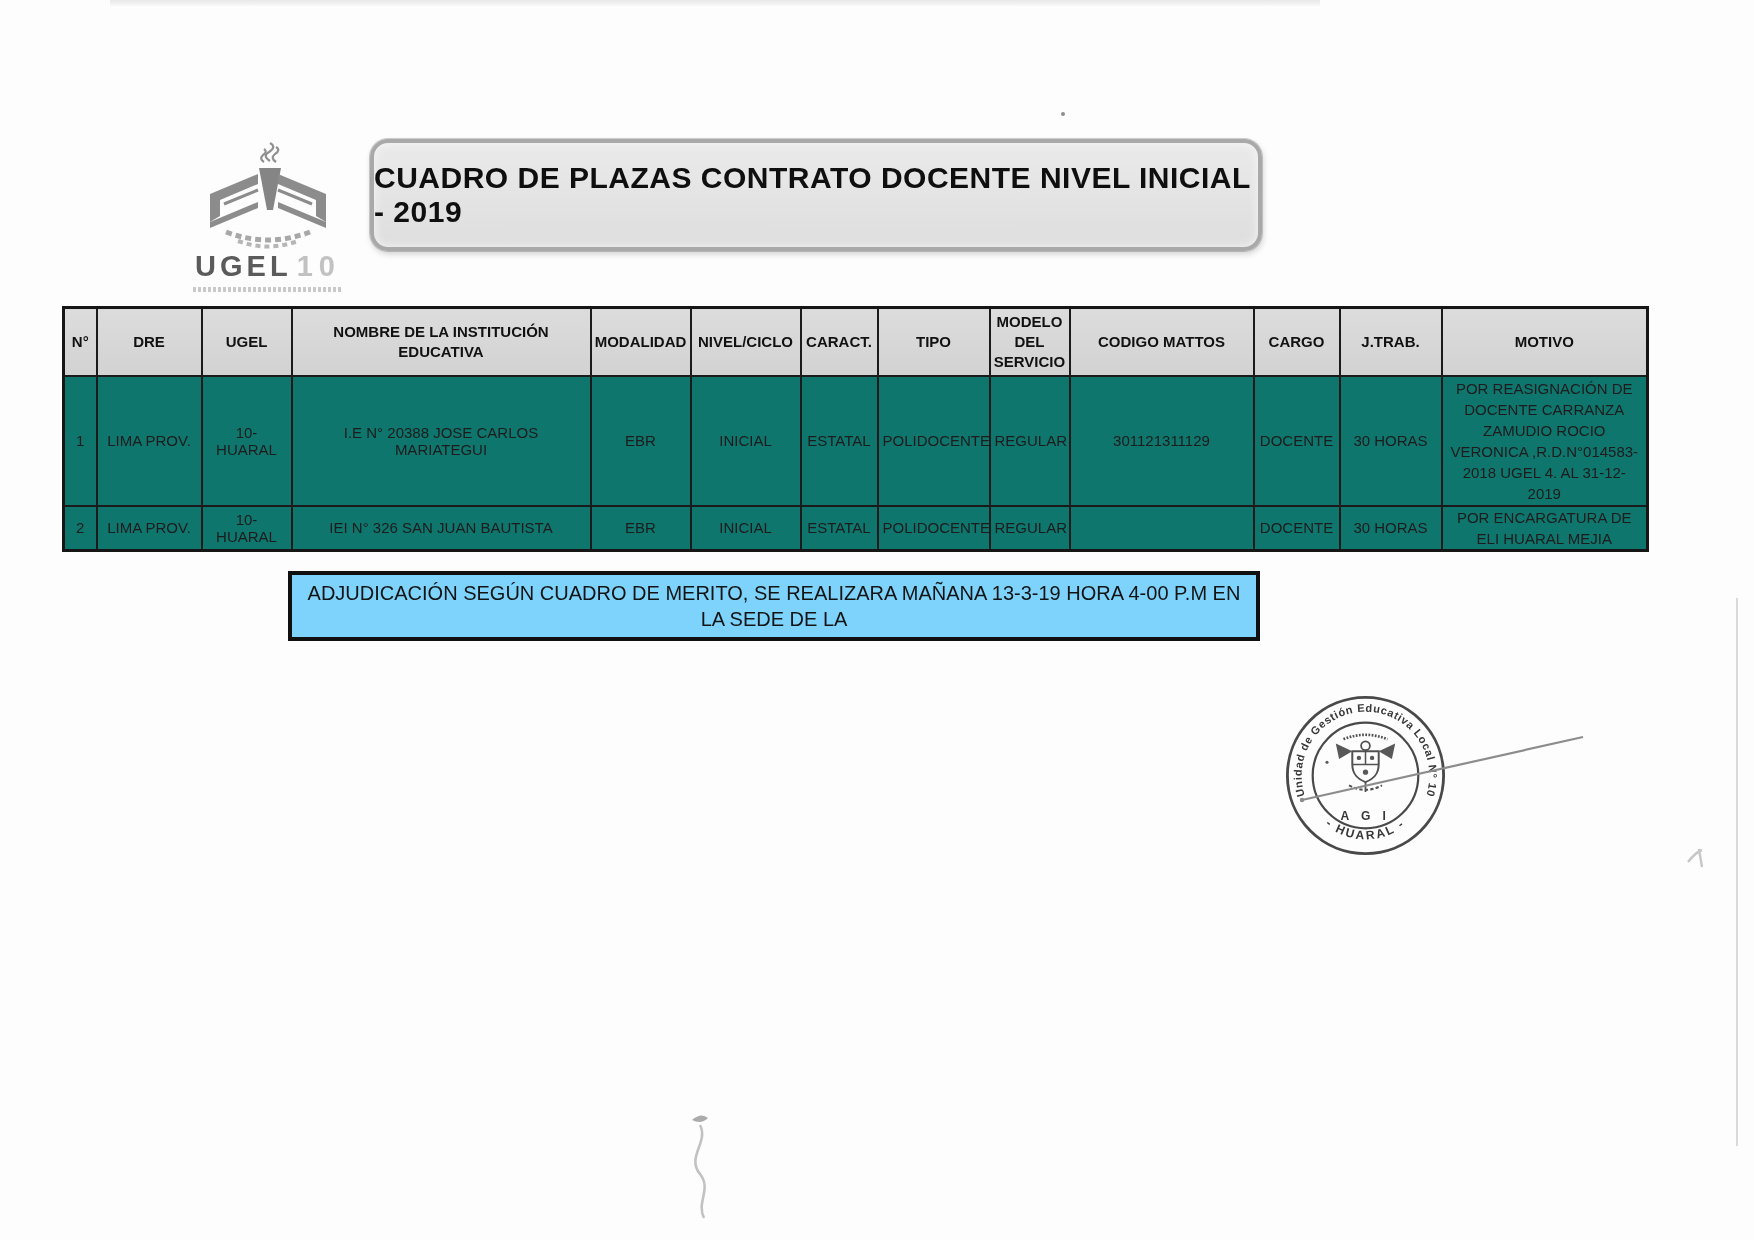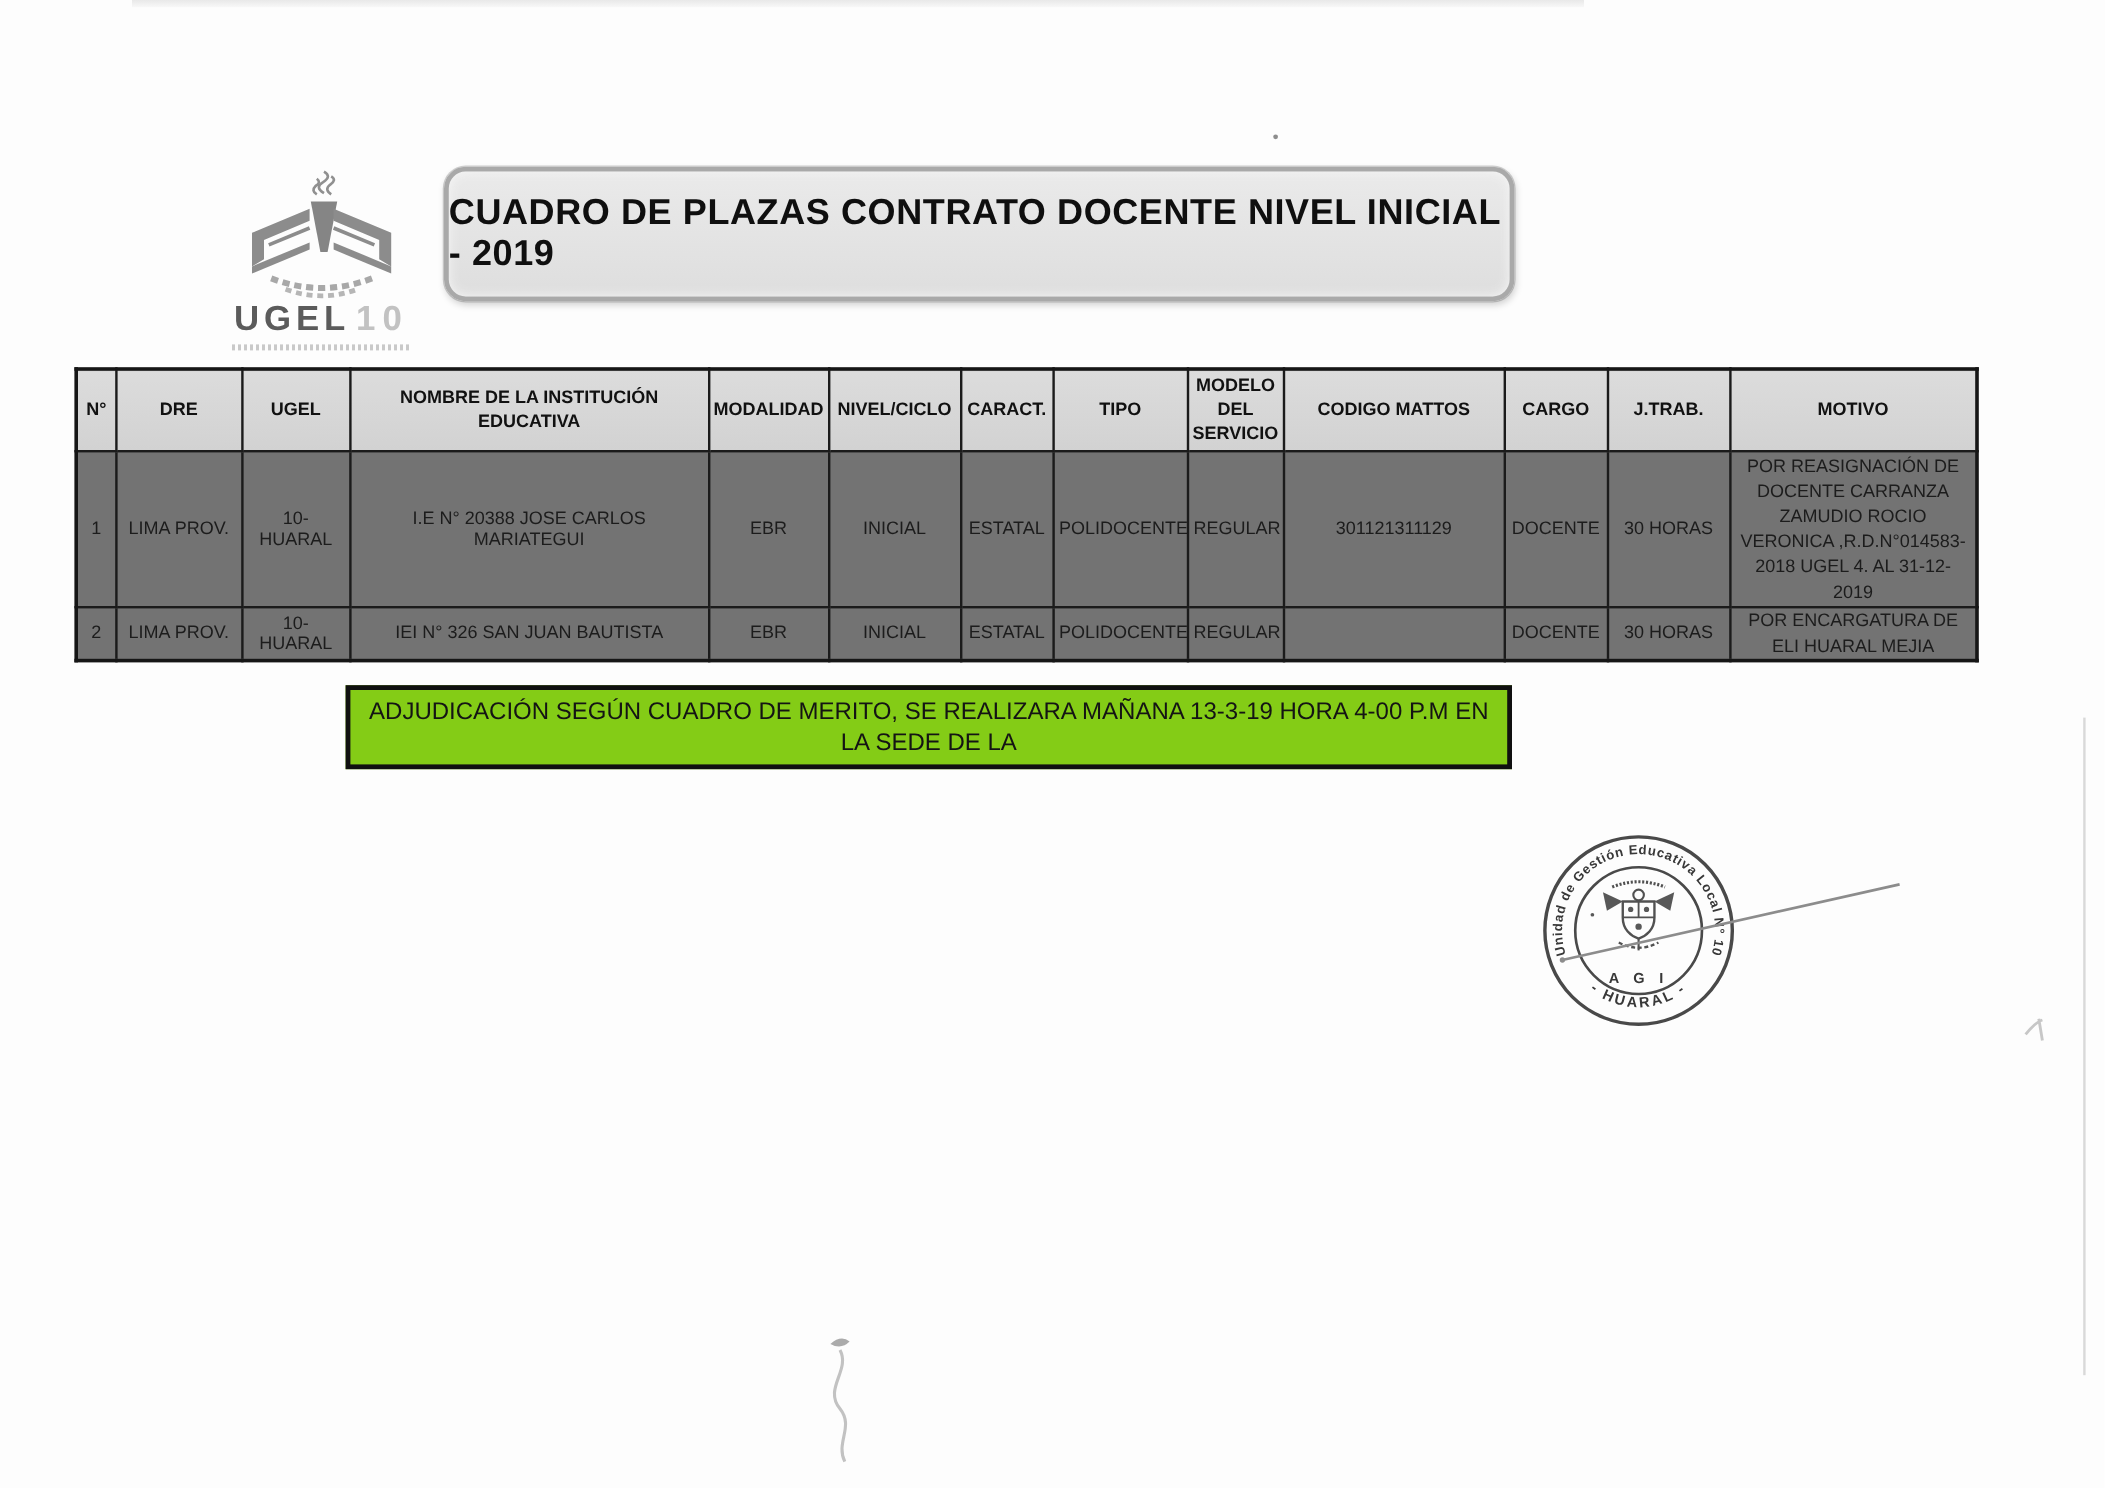--- a/index.html
+++ b/index.html
@@ -37,30 +37,30 @@
     border-collapse:collapse;table-layout:fixed;
     border:3px solid #161616;
   }
   table.plazas th{
     border:2px solid #1b1b1b;background:linear-gradient(180deg,#dcdcdc,#d2d2d2);
     font-size:15px;font-weight:bold;line-height:20px;padding:2px 2px;
     text-align:center;vertical-align:middle;color:#111;
   }
   table.plazas td{
     border:2px solid #1b1b1b;font-size:15px;text-align:center;
-    vertical-align:middle;padding:0 4px;background:#737373;
+    vertical-align:middle;padding:0 4px;background:#0f766e;
   }
   tr.r1{height:130px;} tr.r2{height:42px;} tr.hd{height:68px;}
   td.motivo{text-align:left;font-size:13px;line-height:21px;padding:2px 6px;}
   td.leftal{text-align:left;padding-left:5px;}
 
   
   .notice{
     position:absolute;left:288px;top:571px;width:944px;
-    border:4px solid #101010;background:#84cc16;
+    border:4px solid #101010;background:#7dd3fc;
     text-align:center;font-size:20px;line-height:26px;padding:5px 10px;color:#141414;
   }
 
   
   .stamp{position:absolute;left:1283px;top:693px;}
   .signature{position:absolute;left:1280px;top:720px;}
   .squiggle{position:absolute;left:676px;top:1112px;}
   .mark-br{position:absolute;left:1682px;top:846px;}
 </style>
 </head>

